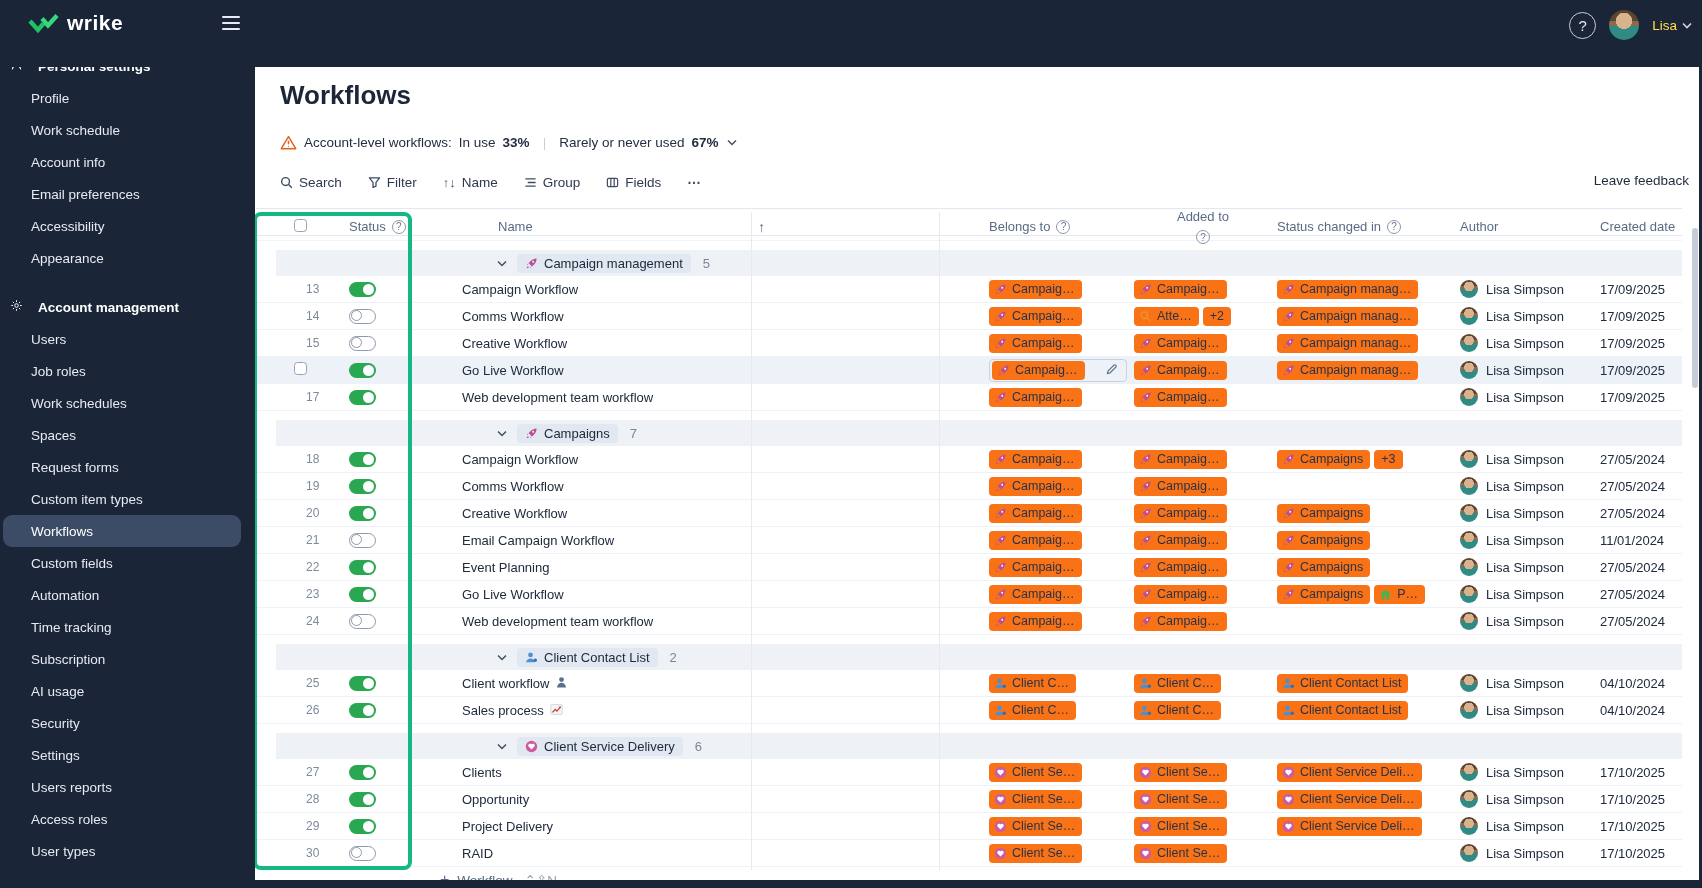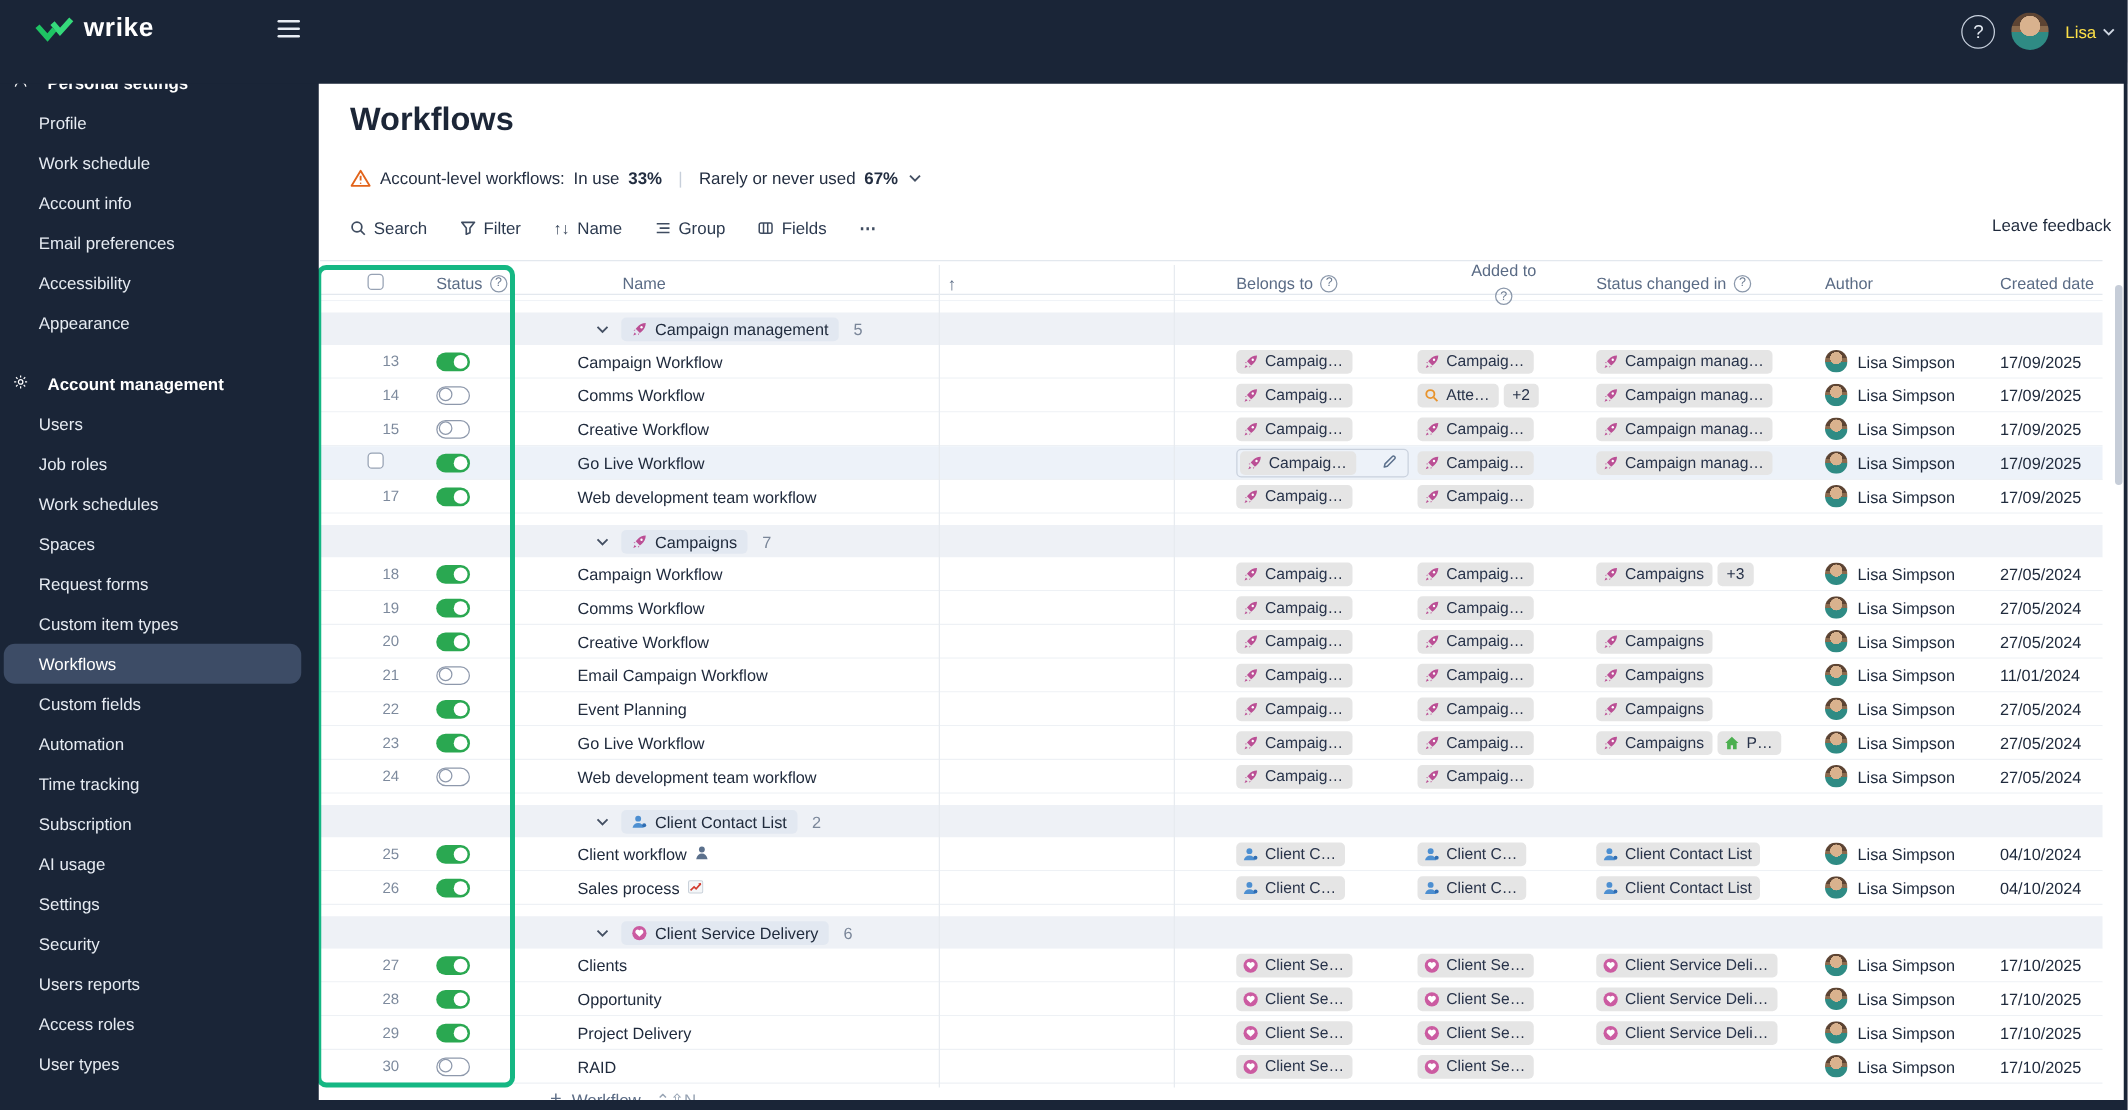--- a/index.html
+++ b/index.html
@@ -41,36 +41,36 @@
   .tool { display:flex; align-items:center; gap:6px; cursor:pointer; }
   .tool svg { width:14px; height:14px; }
   .tool.more { color:#3f4c60; font-weight:bold; letter-spacing:1px; }
   .feedback { position:absolute; right:13px; top:1px; color:#1f2a3c; cursor:pointer; }
   
   .table { margin:16px 0 0 1px; width:1426px; }
   .trow { display:grid; grid-template-columns:46px 118px 331px 188px 156px 145px 180px 140px 122px; align-items:center; height:27px; border-bottom:1px solid #eef1f5; font-size:13px; color:#202b3d; background:#fff;padding-left:32px; }
   .trow.thead { height:28px; border-top:1px solid #e3e8ee; border-bottom:1px solid #e3e8ee; color:#5a6b85; font-size:13px; }
   .subline { height:5px; border-bottom:1px solid #f0f3f7; }
   .tgap { height:9px; background:#fff; }
-  .trow.band { height:26px; background:#eef1f6; border-bottom:none; }
+  .trow.band { height:26px; background:#eef1f6; border-bottom:none;margin-left:20px; }
   .trow.hov { background:#edf2f9; }
   .band-content { grid-column:3 / -1; display:flex; align-items:center; gap:10px; padding-left:25px; }
   .gpill { display:flex; align-items:center; gap:6px; background:#e2e8f1; border-radius:4px; padding:2px 8px; font-size:13px; color:#202b3d; }
   .gcount { color:#7a8699; font-size:13px; margin-left:2px; }
   .c1 { padding-left:18px; color:#7d8a9d; font-size:12px; }
   .c1.cb { padding-left:6px; }
   .c2 { padding-left:15px; display:flex; align-items:center; gap:6px; }
   .c3 { padding-left:10px; display:flex; align-items:center; gap:6px; white-space:nowrap; overflow:hidden; }
   .c3.hdr { padding-left:46px; }
   .c5 { padding-left:18px; display:flex; }
   .c6 { padding-left:7px; display:flex; gap:4px; }
   .c7 { padding-left:5px; display:flex; gap:4px; }
   .c8 { padding-left:8px; display:flex; align-items:center; gap:8px; }
   .c9 { padding-left:8px; }
-  .chip { display:inline-flex; align-items:center; gap:5px; background:#e5e5e5; border-radius:4px; height:19px; padding:0 7px 0 5px; font-size:12.5px; color:#28334a; white-space:nowrap; cursor:pointer; }
+  .chip { display:inline-flex; align-items:center; gap:5px; background:#f97316; border-radius:4px; height:19px; padding:0 7px 0 5px; font-size:12.5px; color:#28334a; white-space:nowrap; cursor:pointer; }
   .chip.noicon { padding:0 7px; }
   .chip svg, .icn svg { width:13px; height:13px; display:block; }
   .editcell { display:flex; align-items:center; justify-content:space-between; border:1px solid #c9d1dd; border-radius:4px; width:142px; height:23px; padding:0 7px 0 2px; }
   .checkbox { width:13px; height:13px; border:1.5px solid #97a2b4; border-radius:3.5px; background:#fff; display:inline-block; cursor:pointer; }
   .qmark { width:14px; height:14px; border:1.2px solid #8b98ab; border-radius:50%; color:#6b7a90; font-size:10px; display:inline-flex; align-items:center; justify-content:center; cursor:pointer; }
   .toggle { position:relative; width:27px; height:15px; border-radius:8px; cursor:pointer; }
   .toggle.on { background:#2aa851; }
   .toggle.on i { position:absolute; right:2px; top:2px; width:11px; height:11px; background:#fff; border-radius:50%; }
   .toggle.off { background:#fff; border:1.5px solid #8e99ac; }
   .toggle.off i { position:absolute; left:1px; top:0.5px; width:11px; height:11px; background:#fff; border:1.5px solid #8e99ac; border-radius:50%; }
@@ -187,24 +187,24 @@
         <div class="side-item">
           <span>Time tracking</span>
         </div>
         <div class="side-item">
           <span>Subscription</span>
         </div>
         <div class="side-item">
           <span>AI usage</span>
         </div>
         <div class="side-item">
+          <span>Security</span>
+        </div>
+        <div class="side-item">
           <span>Settings</span>
-        </div>
-        <div class="side-item">
-          <span>Security</span>
         </div>
         <div class="side-item">
           <span>Users reports</span>
         </div>
         <div class="side-item">
           <span>Access roles</span>
         </div>
         <div class="side-item">
           <span>User types</span>
         </div>

